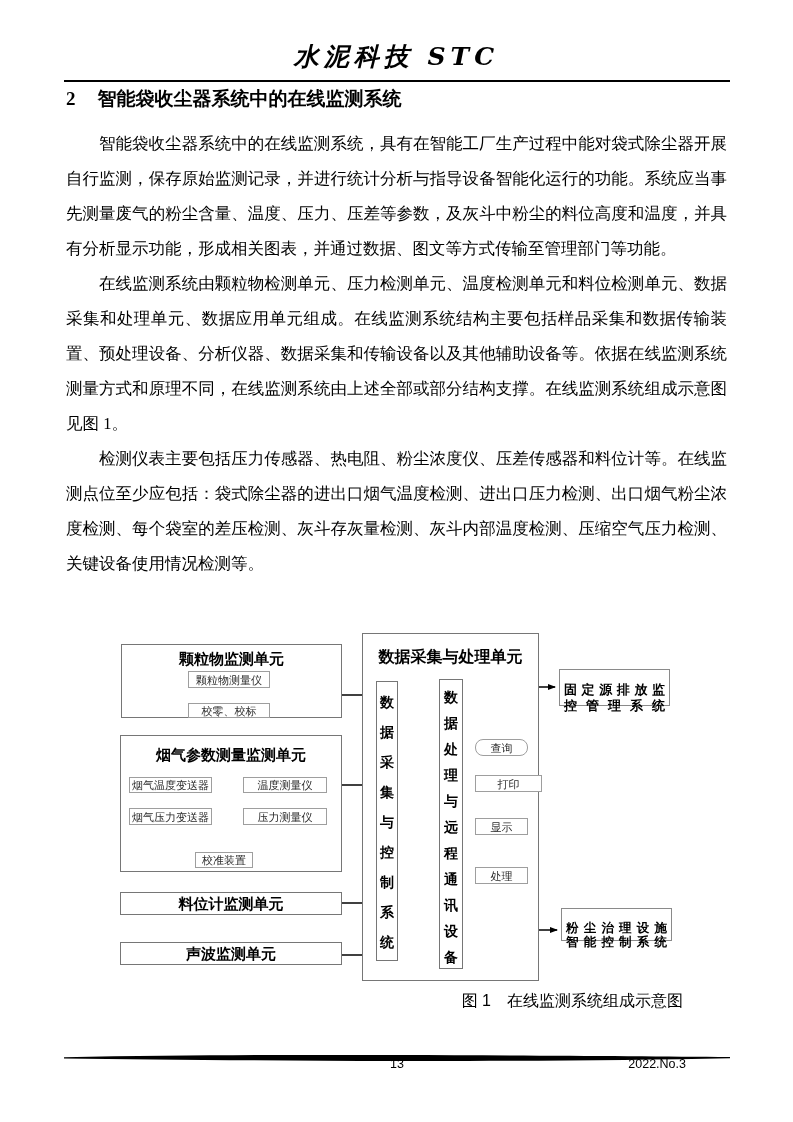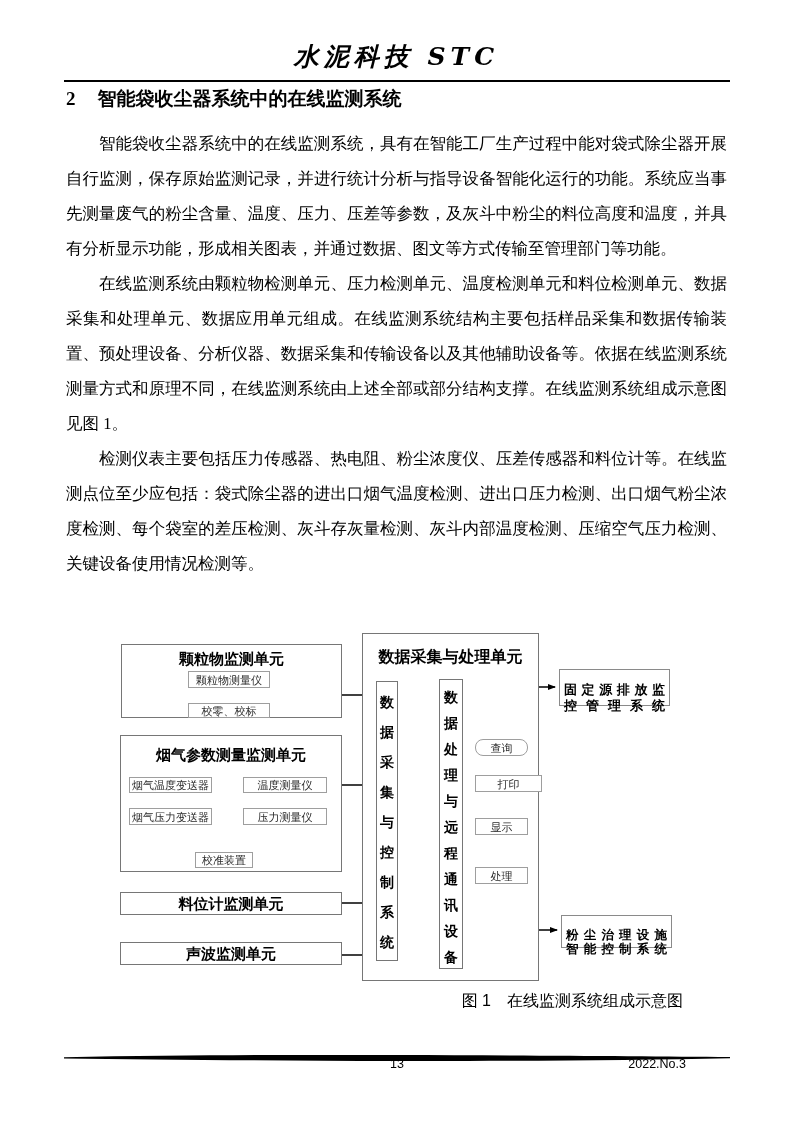--- a/index.html
+++ b/index.html
@@ -148,21 +148,21 @@
 
     <div class="dbox inner-box" style="left:475px; top:109px; width:53px; height:17px;border-radius:8px;">查询</div>
     <div class="dbox inner-box" style="left:475px; top:145px; width:67px; height:17px;">打印</div>
     <div class="dbox inner-box" style="left:475px; top:188px; width:53px; height:17px;">显示</div>
     <div class="dbox inner-box" style="left:475px; top:237px; width:53px; height:17px;">处理</div>
 
     <div class="dbox sys-box" style="left:559px; top:39px; width:111px; height:37px;">
       <div class="sys-line">固定源排放监</div>
       <div class="sys-line">控管理系统</div>
     </div>
-    <div class="dbox sys-box" style="left:561px; top:285px; width:111px; height:33px; font-size:12.5px;">
+    <div class="dbox sys-box" style="left:561px; top:278px; width:111px; height:33px; font-size:12.5px;">
       <div class="sys-line" style="line-height:14px;">粉尘治理设施</div>
       <div class="sys-line" style="line-height:14px;">智能控制系统</div>
     </div>
   </div>
 
   <div class="figure-caption">图 1　在线监测系统组成示意图</div>
 
   <div class="footer-line">
     <svg width="666" height="8" viewBox="0 0 666 8">
       <path d="M0,3.2 C120,1.2 220,0.6 333,1.0 C460,1.4 580,2.2 666,3.0 L666,4.2 C570,6.0 460,7.2 333,7.0 C210,6.8 90,5.2 0,4.4 Z" fill="#000"></path>

